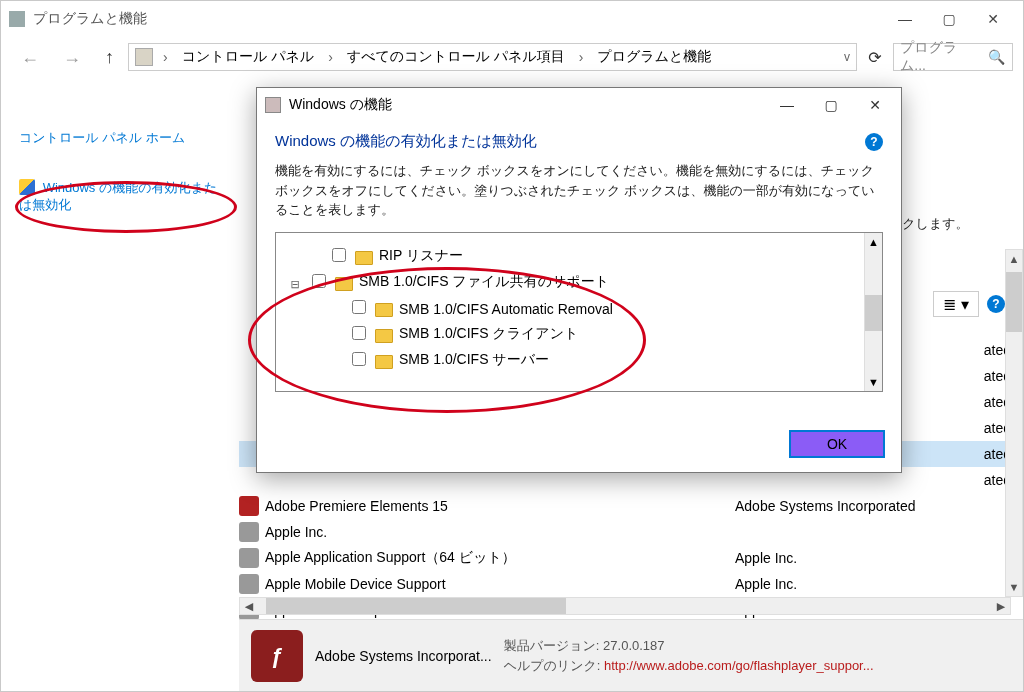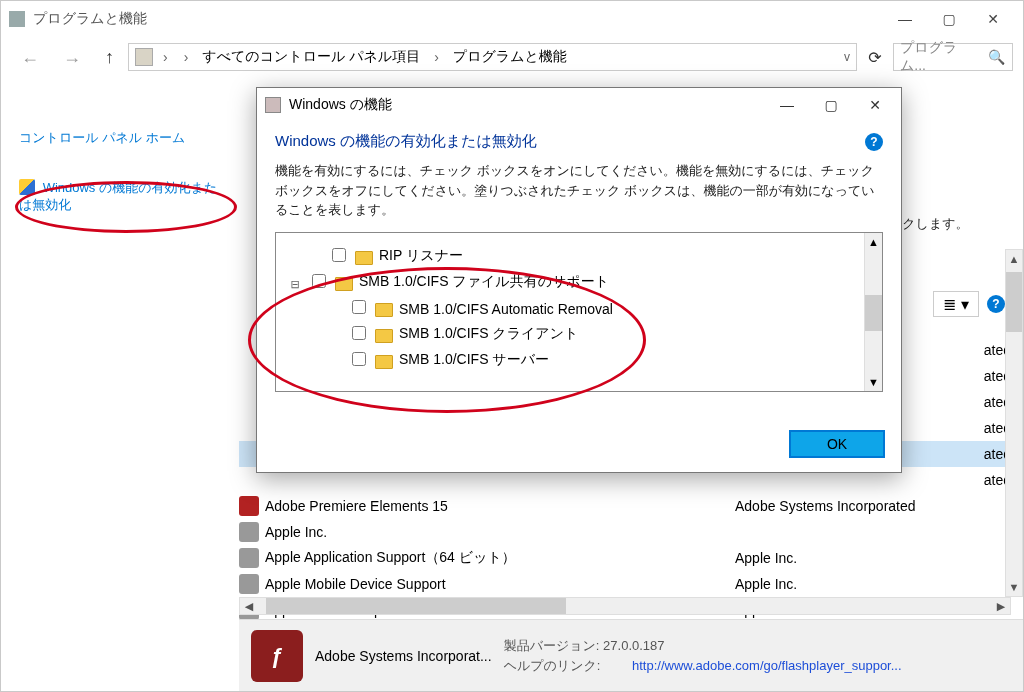--- a/index.html
+++ b/index.html
@@ -50,21 +50,21 @@
   .viewicons .pill{ width:46px; height:26px; border:1px solid #ccc; display:flex; align-items:center; justify-content:center; gap:2px; }
   .viewicons .help-round{ width:18px; height:18px; border-radius:50%; background:#0078d4; color:#fff; font-size:12px; display:flex; align-items:center; justify-content:center; font-weight:bold;}
 
   
   .statusbar{ position:absolute; left:238px; right:0; bottom:0; height:72px; background:#f0f0f0; border-top:1px solid #ddd;
               display:flex; align-items:center; padding:6px 12px; gap:12px; font-size:13px;}
   .status-ico{ width:52px; height:52px; background:#8b1e1e; border-radius:6px; display:flex; align-items:center;justify-content:center; color:#fff; font-size:22px; font-weight:bold;}
   .status-title{ font-size:14px; }
   .status-kv{ display:flex; flex-direction:column; gap:2px;}
   .status-kv span{ color:#555;}
-  .status-kv .lnk{ color:#1d4ed8;margin-left:28px;}
+  .status-kv .lnk{ color:#b91c1c;}
 
   
   .hscroll{ position:absolute; left:238px; right:12px; bottom:76px; height:18px; background:#efefef; border:1px solid #dedede; display:flex;}
   .hscroll .thumb{ width:300px; height:100%; background:#cdcdcd; margin-left:8px;}
   .hscroll .arr{ width:18px; display:flex; align-items:center; justify-content:center; color:#555; font-size:11px;}
   .hscroll .arrR{ margin-left:auto;}
 
   
   .vscroll{ position:absolute; right:0; top:248px; bottom:94px; width:18px; background:#efefef; border:1px solid #dedede; display:flex; flex-direction:column;}
   .vscroll .arr{ height:18px; display:flex; align-items:center; justify-content:center; font-size:11px; color:#555;}
@@ -95,21 +95,21 @@
   .tree-wrap .scr .spacer{flex:1;}
   .tn{ display:flex; align-items:flex-end; gap:6px; height:26px;}
   .tn .tw{ width:14px; text-align:center; color:#666; font-size:11px;}
   .tn input{ width:14px; height:14px;}
   .tn .folder{ width:18px; height:14px; background:#f4c844; border:1px solid #d0a020; border-radius:1px;}
   .indent8{ padding-left:8px;}
   .indent28{ padding-left:28px;}
   .indent48{ padding-left:48px;}
   .dlg-foot{ margin-top:auto; padding:8px 16px 14px; display:flex; justify-content:flex-end; gap:14px;}
   .pbtn{ height:28px; min-width:96px; border:1px solid #888; background:#e1e1e1; font-size:14px; padding:0 18px; display:flex; align-items:center; justify-content:center;}
-  .pbtn.primary{ border:2px solid #0078d4; background:#0ea5e9;}
+  .pbtn.primary{ border:2px solid #0078d4; background:#8b5cf6;}
 </style>
 </head>
 <body>
 
 <div class="win-frame">
 
   <div class="titlebar">
     <div class="titlebar-left">
       <div class="titlebar-ico"></div>
       <span>プログラムと機能</span>
@@ -122,20 +122,21 @@
   </div>
 
   <div class="navbar">
     <div class="nav-arrow">←</div>
     <div class="nav-arrow">→</div>
     <div class="nav-arrow enabled">↑</div>
 
     <div class="crumb-shell">
       <div class="crumb-ico"></div>
       <span class="crumb-sep">›</span>
+      <span class="crumb-item">コントロール パネル</span>
       <span class="crumb-sep">›</span>
       <span class="crumb-item">すべてのコントロール パネル項目</span>
       <span class="crumb-sep">›</span>
       <span class="crumb-item">プログラムと機能</span>
       <span class="crumb-dd">v</span>
     </div>
 
     <div class="refresh-btn">⟳</div>
 
     <div class="search-box">

